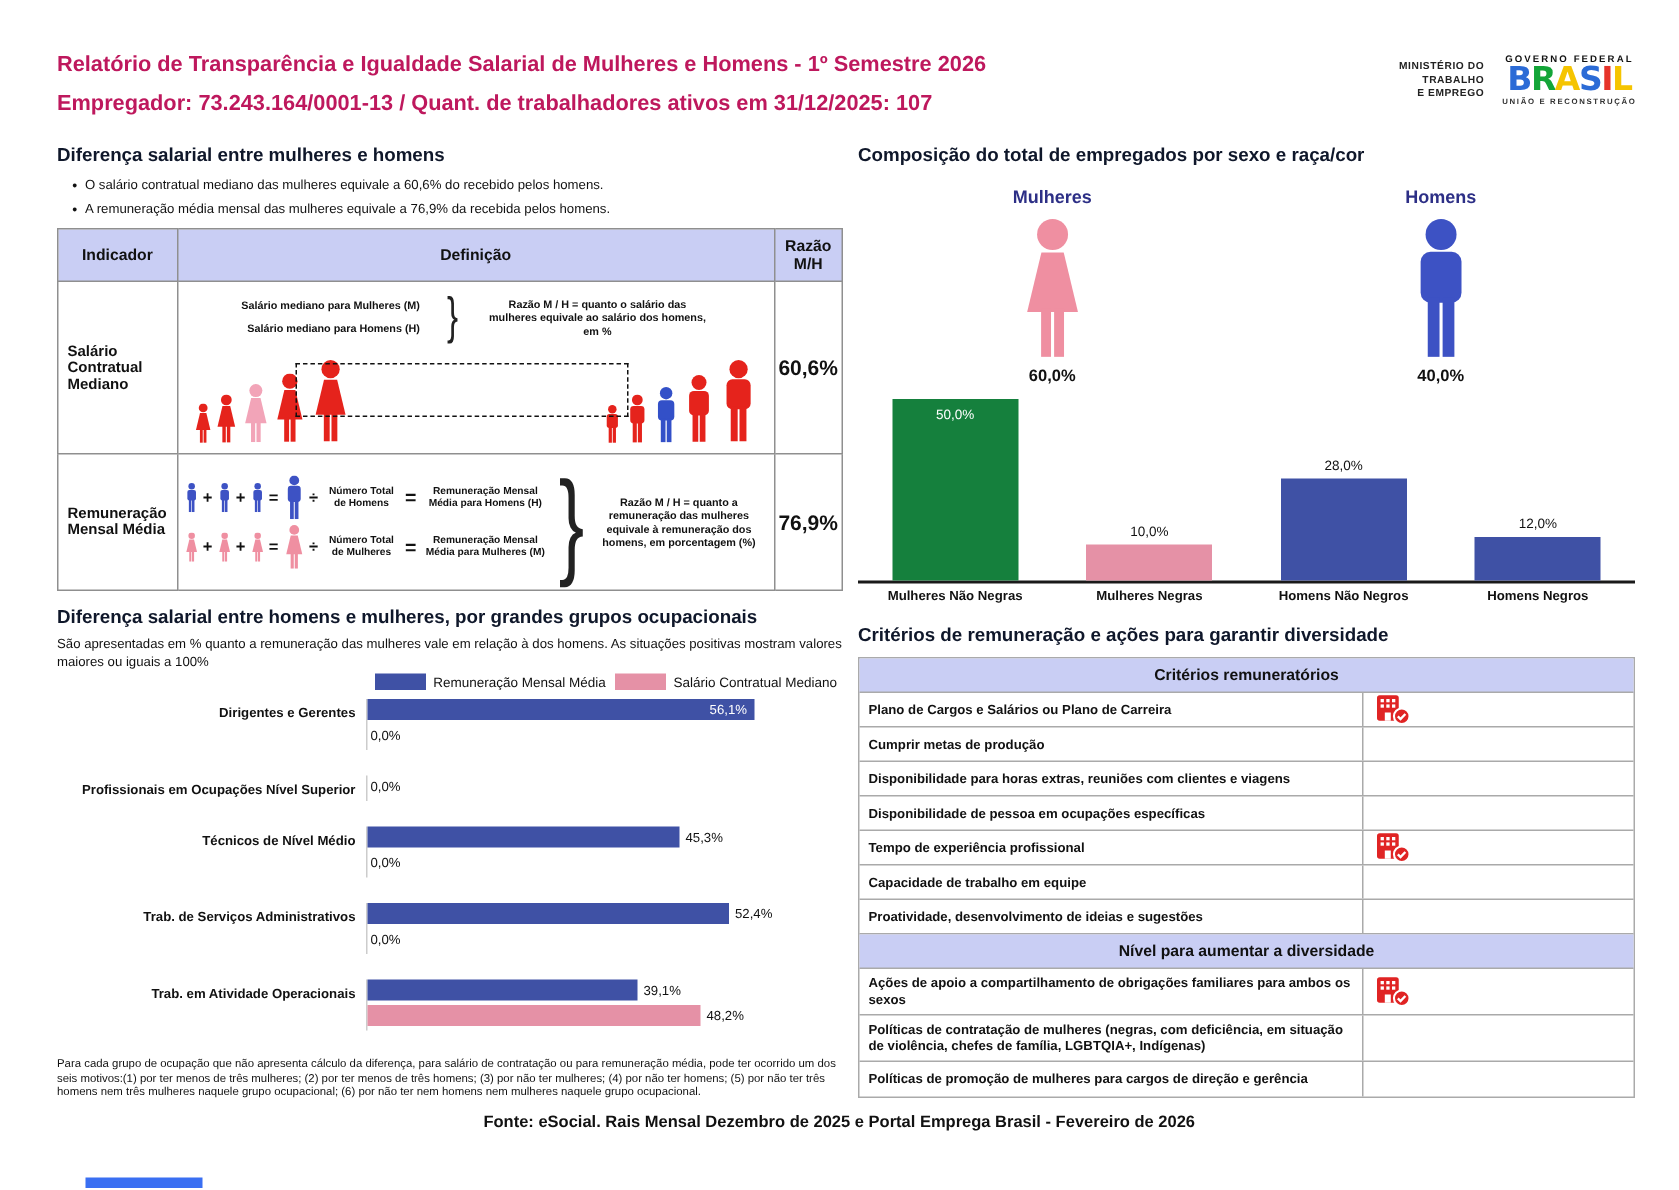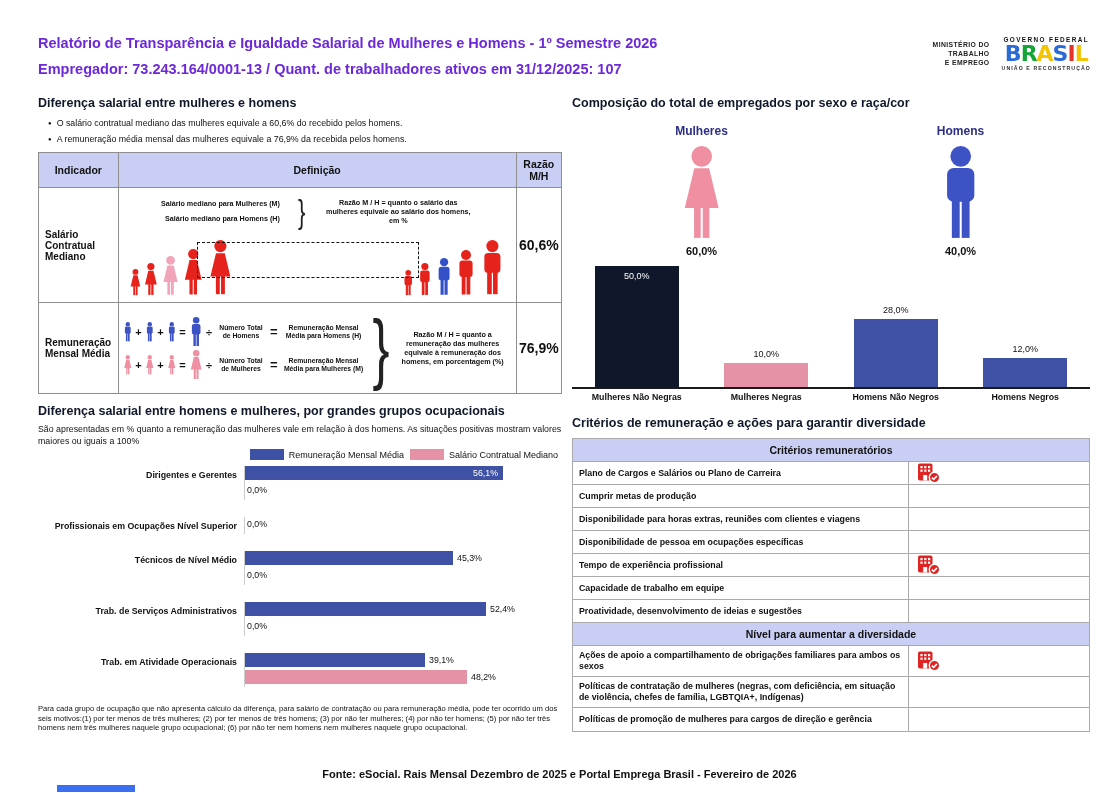--- a/index.html
+++ b/index.html
@@ -2,21 +2,21 @@
 <html><head>
 <meta charset="utf-8">
 <style>
   * { margin:0; padding:0; box-sizing:border-box; }
   html,body { background:#fff; }
   .page {
     position:relative; width:1119px; height:793px; background:#fff; overflow:hidden;
     font-family:"Liberation Sans", sans-serif; color:#111;
   }
   
-  .hdr-title { position:absolute; left:38px; top:30px; width:840px; font-size:14.5px; font-weight:bold; line-height:26px; color:#6d28d9; }
+  .hdr-title { position:absolute; left:38px; top:30px; width:840px; font-size:14.5px; font-weight:bold; line-height:26px; color:#be185d; }
   .logos { position:absolute; right:28px; top:36px; display:flex; align-items:center; gap:12px; }
   .ministry { text-align:right; font-size:6.8px; font-weight:bold; letter-spacing:.4px; line-height:9px; color:#222; }
   .gov { text-align:center; }
   .gov-top { font-size:6.4px; font-weight:bold; letter-spacing:1.4px; color:#111; }
   .gov-name { font-size:22px; font-weight:bold; letter-spacing:-1px; line-height:22px; font-family:"DejaVu Sans", sans-serif; }
   .gov-name span:nth-child(1){color:#2b6bd6}
   .gov-name span:nth-child(2){color:#13a538}
   .gov-name span:nth-child(3){color:#f5c400}
   .gov-name span:nth-child(4){color:#2b6bd6}
   .gov-name span:nth-child(5){color:#e6332a}
@@ -80,21 +80,21 @@
   .comp-cats { display:flex; justify-content:space-around; margin-top:3px; }
   .comp-cat { width:120px; text-align:center; font-size:8.8px; font-weight:bold; }
   
   .crit-table { margin-top:8px; border:1px solid #aaa; }
   .crit-head { background:#c9cef4; text-align:center; font-size:10.5px; font-weight:bold; padding:5px 0; border-bottom:1px solid #aaa; }
   .crit-row { display:flex; border-bottom:1px solid #aaa; min-height:23px; }
   .crit-row:last-child { border-bottom:none; }
   .crit-label { width:336px; font-size:8.8px; font-weight:bold; padding:4px 6px; line-height:11px; display:flex; align-items:center; border-right:1px solid #aaa; }
   .crit-mark { flex:1; display:flex; align-items:center; padding-left:8px; }
   
-  .footer { position:absolute; left:0; top:768px; width:100%; text-align:center; font-size:11px; font-weight:bold; }
+  .footer { position:absolute; left:0; top:742px; width:100%; text-align:center; font-size:11px; font-weight:bold; }
   .bottom-bar { position:absolute; left:57px; top:785px; width:78px; height:7px; background:#3a6ff2; }
 </style>
 </head>
 <body>
 
 <div class="page">
 
   <div class="hdr-title">
     <div>Relatório de Transparência e Igualdade Salarial de Mulheres e Homens - 1º Semestre 2026</div>
     <div>Empregador: 73.243.164/0001-13 / Quant. de trabalhadores ativos em 31/12/2025: 107</div>
@@ -393,21 +393,21 @@
     <rect x="4.4" y="10.6" width="13.2" height="16.4" rx="3.2" fill="#3D52C4"></rect>
     <rect x="6.7" y="25.5" width="3.8" height="19" fill="#3D52C4"></rect>
     <rect x="11.5" y="25.5" width="3.8" height="19" fill="#3D52C4"></rect>
             </svg>
           </div>
         <div class="comp-pct">40,0%</div>
       </div>
     </div>
 
     <div class="comp-chart" id="comp-chart">
-        <div class="cbar" style="height: 121px; background: #0f172a;">
+        <div class="cbar" style="height: 121px; background: #15803d;">
           <div class="cbar-val inside">50,0%</div>
         </div>
         <div class="cbar" style="height: 24px; background: rgb(229, 145, 166);">
           <div class="cbar-val above">10,0%</div>
         </div>
         <div class="cbar" style="height: 68px; background: rgb(63, 81, 165);">
           <div class="cbar-val above">28,0%</div>
         </div>
         <div class="cbar" style="height: 29px; background: rgb(63, 81, 165);">
           <div class="cbar-val above">12,0%</div>

